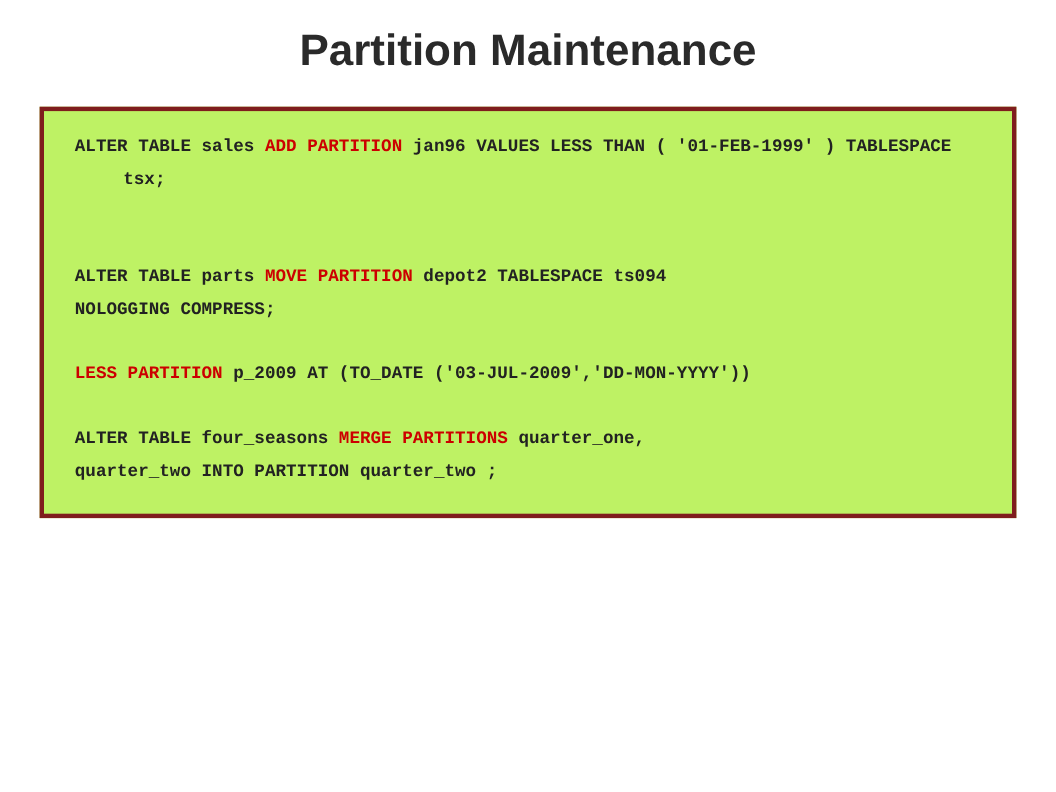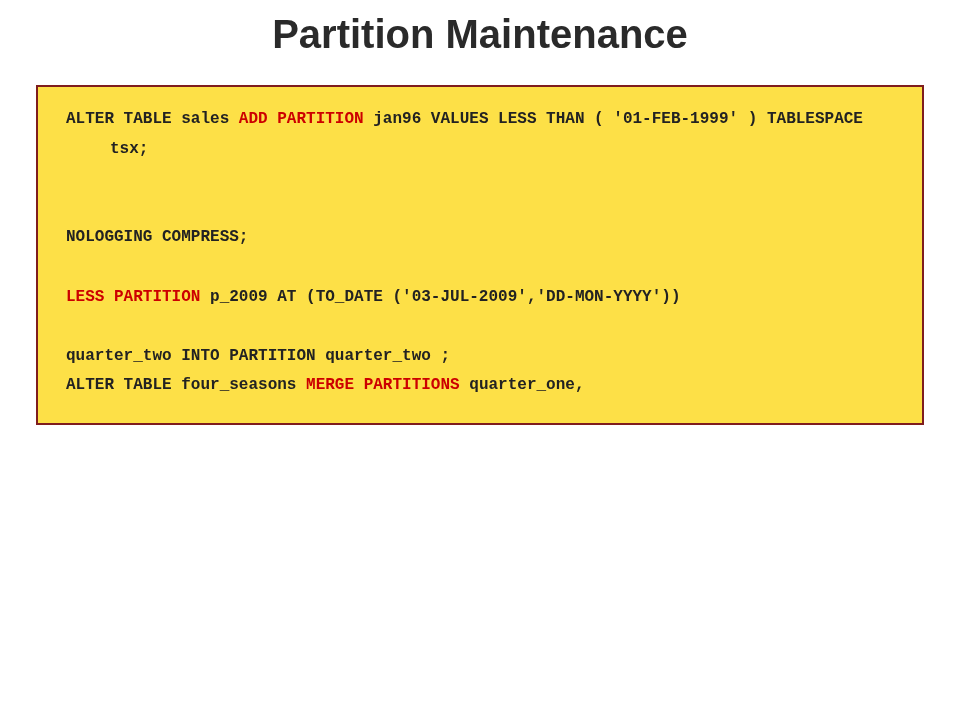--- a/index.html
+++ b/index.html
@@ -7,32 +7,32 @@
     padding: 0;
     width: 960px;
     height: 720px;
     background: #ffffff;
     font-family: Arial, Helvetica, sans-serif;
   }
   .slide {
     width: 960px;
     height: 720px;
     box-sizing: border-box;
-    padding: 12px 36px 36px 36px;
+    padding: 24px 36px 36px 36px;
   }
   .title {
     text-align: center;
     font-weight: bold;
     font-size: 40px;
     color: #2a2a2a;
     margin: 0 0 28px 0;
   }
   .codebox {
-    border: 2px solid #7f1d1d;
-    background: #fde047;
+    border: 4px solid #7f1d1d;
+    background: #bef264;
     padding: 18px 28px 22px 28px;
     font-family: "Courier New", Courier, monospace;
     font-weight: bold;
     font-size: 16px;
     line-height: 1.85;
     color: #222;
     width: 100%;
     box-sizing: border-box;
   }
   .code-line {
@@ -56,25 +56,26 @@
 
   <div class="codebox">
 
     <div class="code-line code-indent"><span>ALTER TABLE sales </span><span class="kw">ADD PARTITION</span><span> jan96 VALUES LESS THAN ( '01-FEB-1999' ) TABLESPACE tsx;</span></div>
 
     <div class="code-line"></div>
 
 
     <div class="code-line"></div>
 
+    <div class="code-line"><span>ALTER TABLE parts </span><span class="kw">MOVE PARTITION</span><span> depot2 TABLESPACE ts094</span></div>
     <div class="code-line"><span>NOLOGGING COMPRESS;</span></div>
 
     <div class="code-line"></div>
 
     <div class="code-line"><span class="kw">LESS PARTITION</span><span> p_2009 AT (TO_DATE ('03-JUL-2009','DD-MON-YYYY'))</span></div>
 
     <div class="code-line"></div>
 
+    <div class="code-line"><span>ALTER TABLE four_seasons </span><span class="kw">MERGE PARTITIONS</span><span> quarter_one,</span></div>
     <div class="code-line"><span>quarter_two INTO PARTITION quarter_two ;</span></div>
-    <div class="code-line"><span>ALTER TABLE four_seasons </span><span class="kw">MERGE PARTITIONS</span><span> quarter_one,</span></div>
 
   </div>
 </div>
 
 </body></html>

